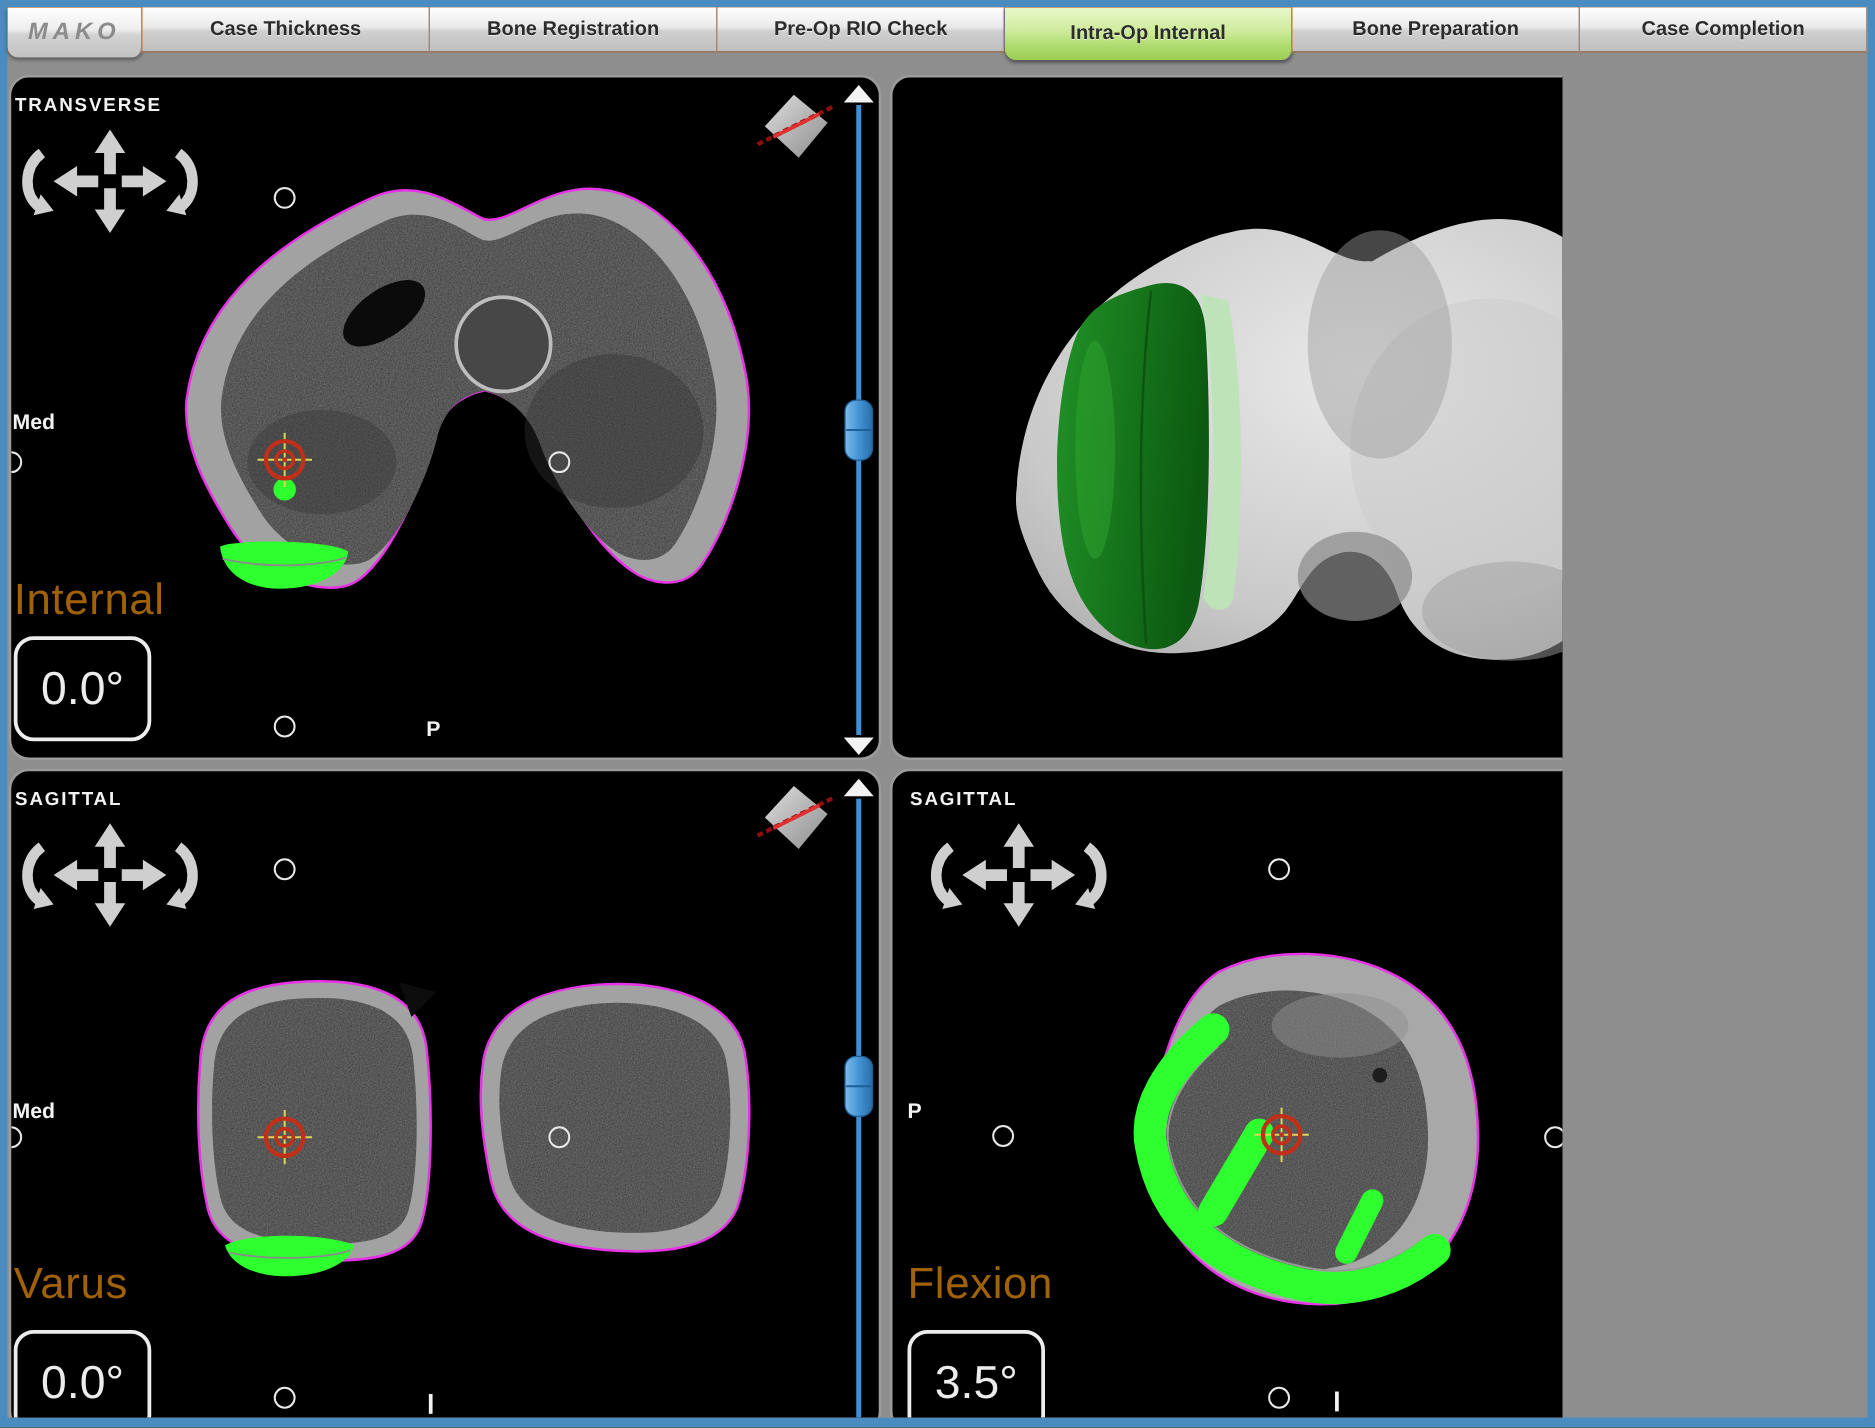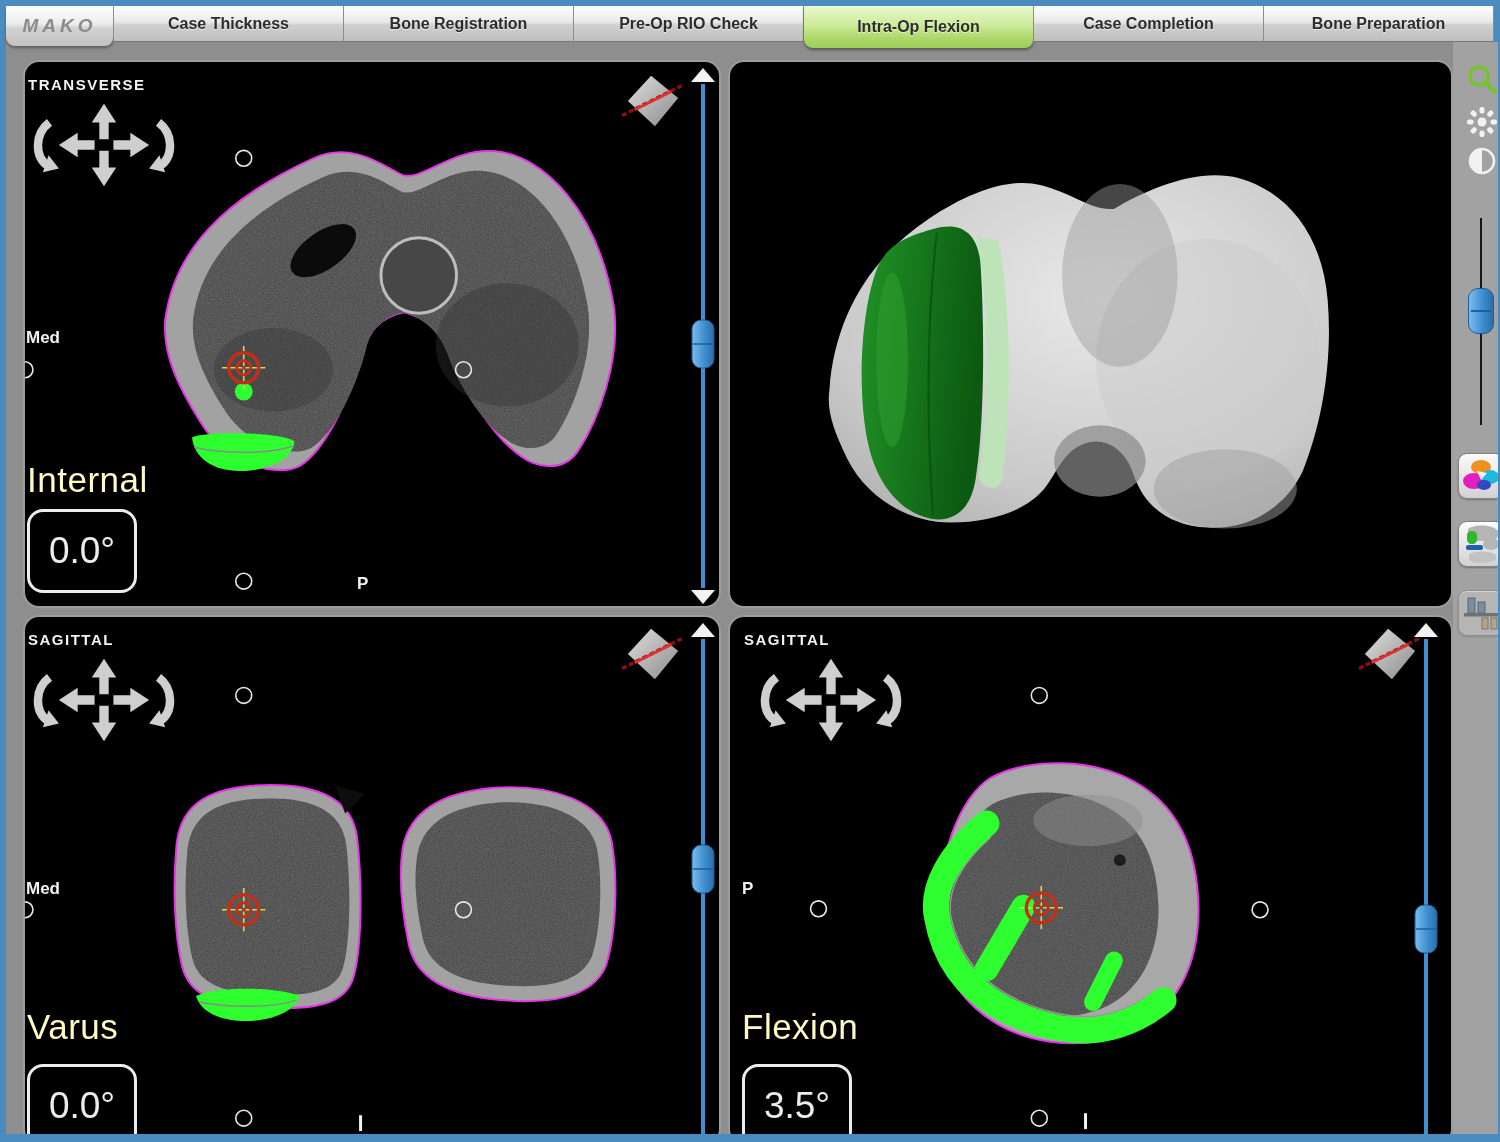--- a/index.html
+++ b/index.html
@@ -30,31 +30,31 @@
     color:#2c2c2c;font-size:16px;font-weight:bold;text-shadow:0 1px 0 rgba(255,255,255,.6);
     cursor:default;white-space:nowrap;
   }
   .tab.active{
     height:42px;border-radius:0 0 9px 9px;border-bottom:none;
     background:linear-gradient(180deg,#e9f8cd 0%,#cdeb9b 45%,#aed96c 75%,#9ccf56 100%);
     box-shadow:0 2px 3px rgba(0,0,0,.4);
   }
 
   
-  #main{position:absolute;left:16px;top:36px;width:1476px;height:1092px;overflow:hidden;background:#8e8e8e;padding-left:22px;}
+  #main{position:absolute;left:0;top:36px;width:1244px;height:1092px;overflow:hidden;background:#8e8e8e;padding-left:22px;}
   .view{position:absolute;background:#000;border:2px solid #9c9c9c;border-radius:16px;overflow:hidden;}
   #view-transverse{left:1px;top:18px;width:698px;height:548px;}
   #view-3d{left:706px;top:18px;width:725px;height:548px;}
   #view-coronal{left:1px;top:573px;width:698px;height:530px;}
   #view-sagittal{left:706px;top:573px;width:725px;height:530px;}
   .view > svg.scene{position:absolute;left:0;top:0;width:100%;height:100%;}
 
   .view-title{position:absolute;color:#f2f2f2;font-size:15px;font-weight:bold;letter-spacing:1.5px;}
   .side-label{position:absolute;color:#f2f2f2;font-size:17px;font-weight:bold;}
-  .angle-label{position:absolute;color:#fef9c3;font-size:35px;font-weight:normal;letter-spacing:.5px;}
+  .angle-label{position:absolute;color:#a16207;font-size:35px;font-weight:normal;letter-spacing:.5px;}
   .angle-box{
     position:absolute;width:110px;height:84px;border:3px solid #ececec;border-radius:16px;
     display:flex;align-items:center;justify-content:center;color:#ececec;font-size:37px;background:rgba(0,0,0,.3);
   }
   .widget{position:absolute;}
 
   
   #poly-row{position:absolute;left:10px;top:20px;display:flex;align-items:center;}
   #poly-label{color:#ececec;font-size:18px;margin-right:8px;}
   #poly-dd{
@@ -138,23 +138,23 @@
 </svg>
 
 <div id="screen">
   <div id="inner">
 
     <div id="tabbar">
       <div class="logo-tab">MAKO</div>
       <div class="tab">Case Thickness</div>
       <div class="tab">Bone Registration</div>
       <div class="tab">Pre-Op RIO Check</div>
-      <div class="tab active">Intra-Op Flexion</div>
+      <div class="tab active">Intra-Op Internal</div>
+      <div class="tab">Bone Preparation</div>
       <div class="tab">Case Completion</div>
-      <div class="tab">Bone Preparation</div>
     </div>
 
     <div id="main">
 
       <div class="view" id="view-transverse">
         <svg class="scene" viewBox="0 0 698 548" preserveAspectRatio="none">
           <path d="M141,260 C150,190 200,138 290,97 C330,79 362,106 380,114 C400,120 430,86 473,90 C522,94 576,150 592,245 C600,300 576,362 556,392 C540,416 510,406 500,398 C470,378 442,330 432,300 C422,272 400,256 381,252 C361,256 346,268 339,292 C330,332 302,392 276,407 C250,420 200,402 176,362 C156,330 138,296 141,260 Z" fill="#a2a2a2" stroke="var(--contour-magenta)" stroke-width="2"></path>
           <g transform="translate(45,30.6) scale(0.88)">
             <path d="M141,260 C150,190 200,138 290,97 C330,79 362,106 380,114 C400,120 430,86 473,90 C522,94 576,150 592,245 C600,300 576,362 556,392 C540,416 510,406 500,398 C470,378 442,330 432,300 C422,272 400,256 381,252 C361,256 346,268 339,292 C330,332 302,392 276,407 C250,420 200,402 176,362 C156,330 138,296 141,260 Z" fill="#3e3e3e"></path>
             <path d="M141,260 C150,190 200,138 290,97 C330,79 362,106 380,114 C400,120 430,86 473,90 C522,94 576,150 592,245 C600,300 576,362 556,392 C540,416 510,406 500,398 C470,378 442,330 432,300 C422,272 400,256 381,252 C361,256 346,268 339,292 C330,332 302,392 276,407 C250,420 200,402 176,362 C156,330 138,296 141,260 Z" fill="#000" filter="url(#grain)"></path>

